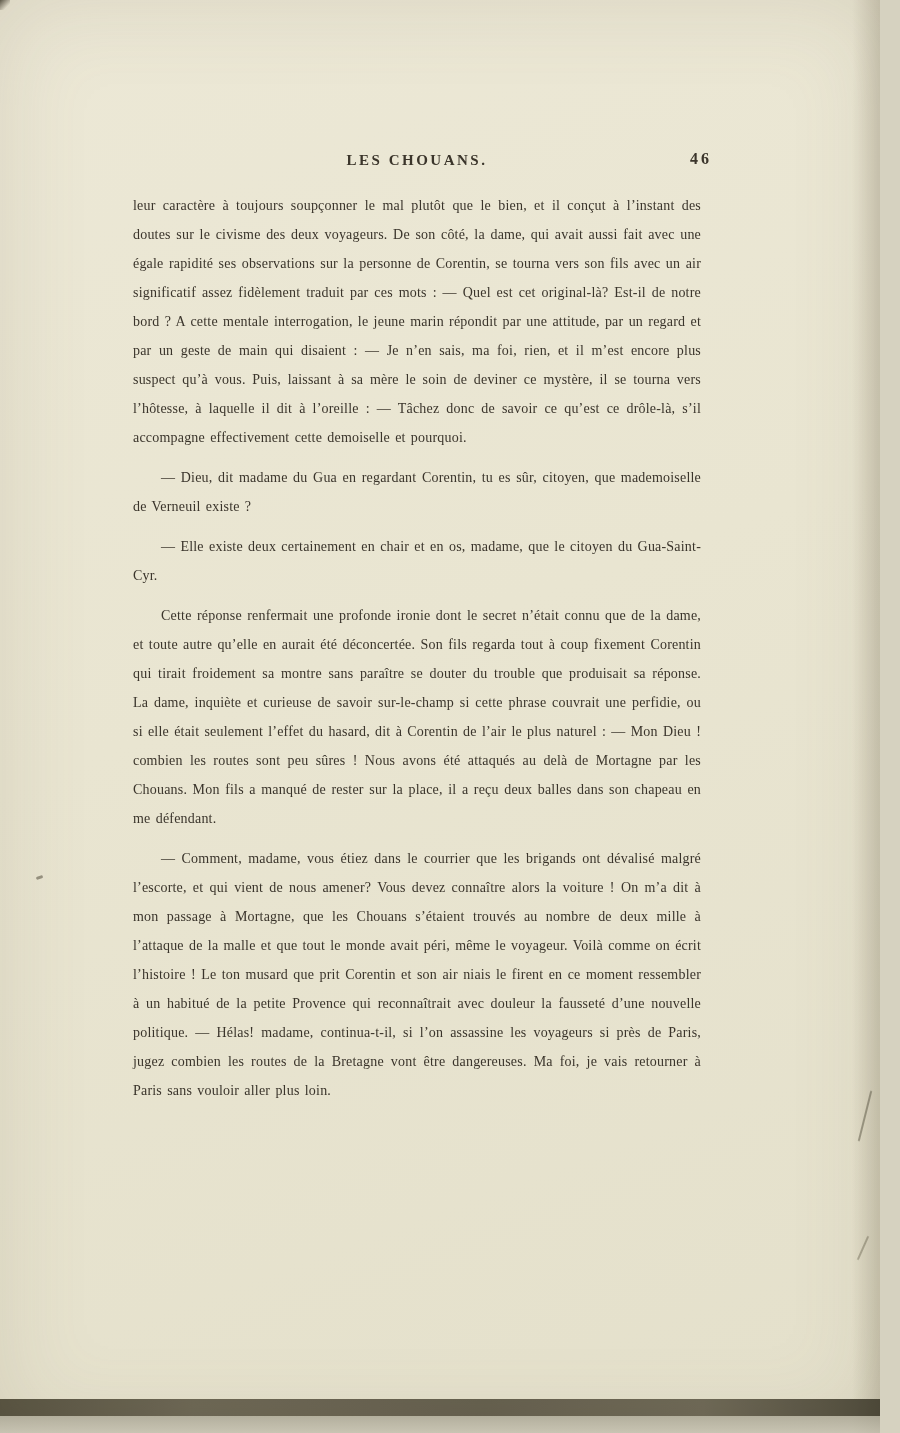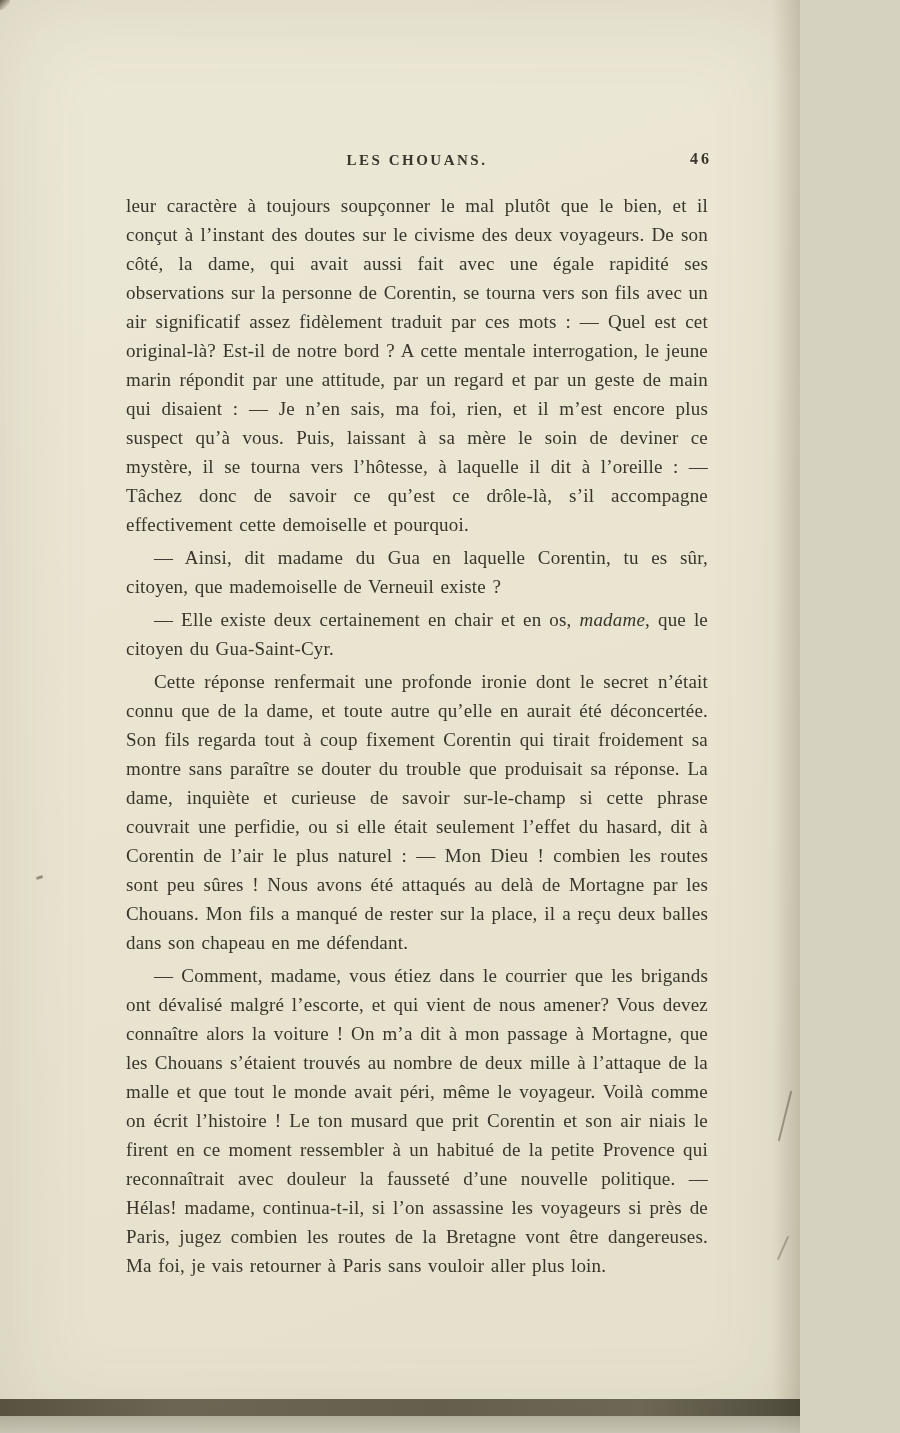--- a/index.html
+++ b/index.html
@@ -2,21 +2,21 @@
 <html><head>
 <meta charset="utf-8">
 <style>
   html, body {
     margin: 0;
     padding: 0;
     background: #d6d2c0;
   }
   .page {
     position: relative;
-    width: 800px;
+    width: 880px;
     height: 1433px;
     background: linear-gradient(160deg, #ece8d6 0%, #e9e5d1 45%, #e4e0cb 100%);
     box-shadow: inset 0 0 90px rgba(120, 108, 80, 0.16);
     overflow: hidden;
     font-family: "Liberation Serif", "DejaVu Serif", serif;
     color: #3a342b;
   }
   .text-column {
     position: absolute;
     left: 122px;
@@ -42,32 +42,31 @@
   .page-number {
     position: absolute;
     right: 0;
     top: 0;
     font-size: 16px;
     font-weight: bold;
     letter-spacing: 3px;
     color: #3b352b;
   }
   .page-body p {
-    margin: 4px;
+    margin: 11px;
     text-align: justify;
-    font-size: 19px;
+    font-size: 14px;
     line-height: 29px;
     letter-spacing: 0.2px;
     word-spacing: 1.5px;
   }
   .page-body p.indent {
     text-indent: 28px;
   }
   .page-body .italic {
-    font-style: italic;
   }
   
   .scan-edge-right {
     position: absolute;
     top: 0;
     right: 0;
     width: 28px;
     height: 100%;
     background: linear-gradient(to right, rgba(100, 90, 66, 0) 0%, rgba(100, 90, 66, 0.22) 100%);
     pointer-events: none;
@@ -142,21 +141,21 @@
 <body>
 
 <div class="page">
   <div class="text-column">
     <div class="page-header">
       <span class="running-title">LES CHOUANS.</span>
       <span class="page-number">46</span>
     </div>
     <div class="page-body">
         <p><span>leur caractère à toujours soupçonner le mal plutôt que le bien, et il conçut à l’instant des doutes sur le civisme des deux voyageurs. De son côté, la dame, qui avait aussi fait avec une égale rapidité ses observations sur la personne de Corentin, se tourna vers son fils avec un air significatif assez fidèlement traduit par ces mots : — Quel est cet original-là? Est-il de notre bord ? A cette mentale interrogation, le jeune marin répondit par une attitude, par un regard et par un geste de main qui disaient : — Je n’en sais, ma foi, rien, et il m’est encore plus suspect qu’à vous. Puis, laissant à sa mère le soin de deviner ce mystère, il se tourna vers l’hôtesse, à laquelle il dit à l’oreille : — Tâchez donc de savoir ce qu’est ce drôle-là, s’il accompagne effectivement cette demoiselle et pourquoi.</span></p>
-        <p class="indent"><span>— Ainsi, dit madame du Gua en laquelle Corentin, tu es sûr, citoyen, que mademoiselle de Verneuil existe ?</span></p>
+        <p class="indent"><span>— Dieu, dit madame du Gua en regardant Corentin, tu es sûr, citoyen, que mademoiselle de Verneuil existe ?</span></p>
         <p class="indent"><span>— Elle existe deux certainement en chair et en os, </span><span class="italic">madame</span><span>, que le citoyen du Gua-Saint-Cyr.</span></p>
         <p class="indent"><span>Cette réponse renfermait une profonde ironie dont le secret n’était connu que de la dame, et toute autre qu’elle en aurait été déconcertée. Son fils regarda tout à coup fixement Corentin qui tirait froidement sa montre sans paraître se douter du trouble que produisait sa réponse. La dame, inquiète et curieuse de savoir sur-le-champ si cette phrase couvrait une perfidie, ou si elle était seulement l’effet du hasard, dit à Corentin de l’air le plus naturel : — Mon Dieu ! combien les routes sont peu sûres ! Nous avons été attaqués au delà de Mortagne par les Chouans. Mon fils a manqué de rester sur la place, il a reçu deux balles dans son chapeau en me défendant.</span></p>
         <p class="indent"><span>— Comment, madame, vous étiez dans le courrier que les brigands ont dévalisé malgré l’escorte, et qui vient de nous amener? Vous devez connaître alors la voiture ! On m’a dit à mon passage à Mortagne, que les Chouans s’étaient trouvés au nombre de deux mille à l’attaque de la malle et que tout le monde avait péri, même le voyageur. Voilà comme on écrit l’histoire ! Le ton musard que prit Corentin et son air niais le firent en ce moment ressembler à un habitué de la petite Provence qui reconnaîtrait avec douleur la fausseté d’une nouvelle politique. — Hélas! madame, continua-t-il, si l’on assassine les voyageurs si près de Paris, jugez combien les routes de la Bretagne vont être dangereuses. Ma foi, je vais retourner à Paris sans vouloir aller plus loin.</span></p>
       </div>
   </div>
   <div class="scan-edge-right"></div>
   <div class="scan-edge-bottom-band"></div>
   <div class="scan-edge-bottom-strip"></div>
   <div class="scan-corner-mark"></div>
   <div class="scan-speck-left"></div>

